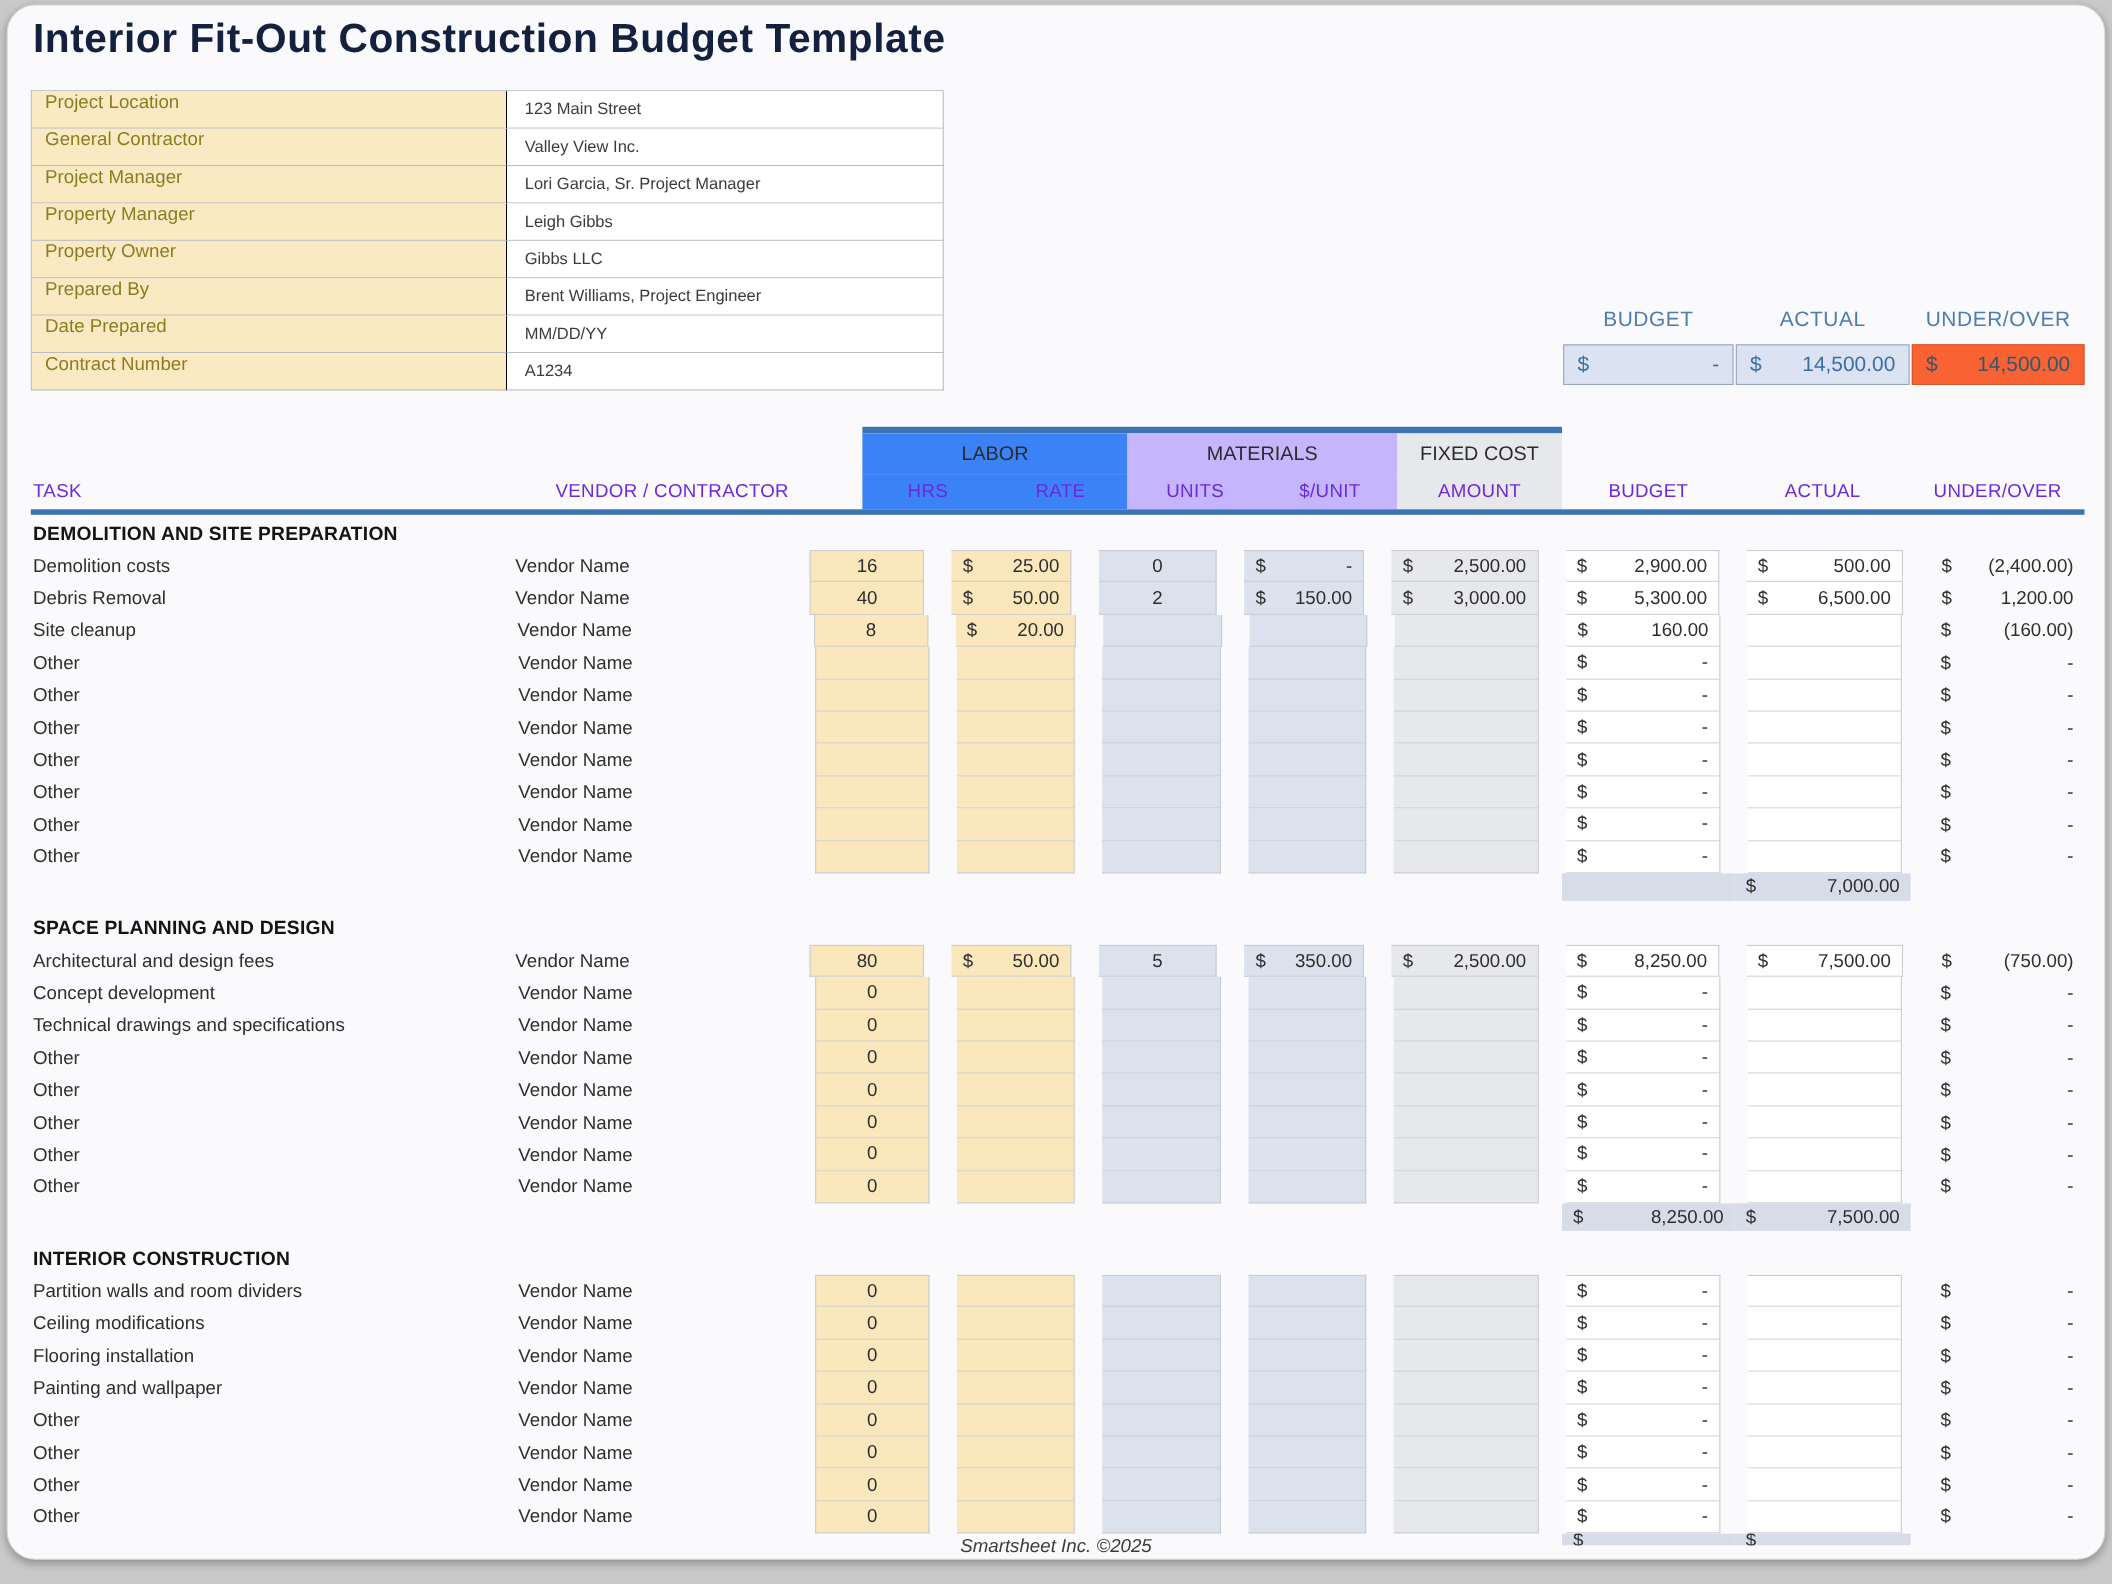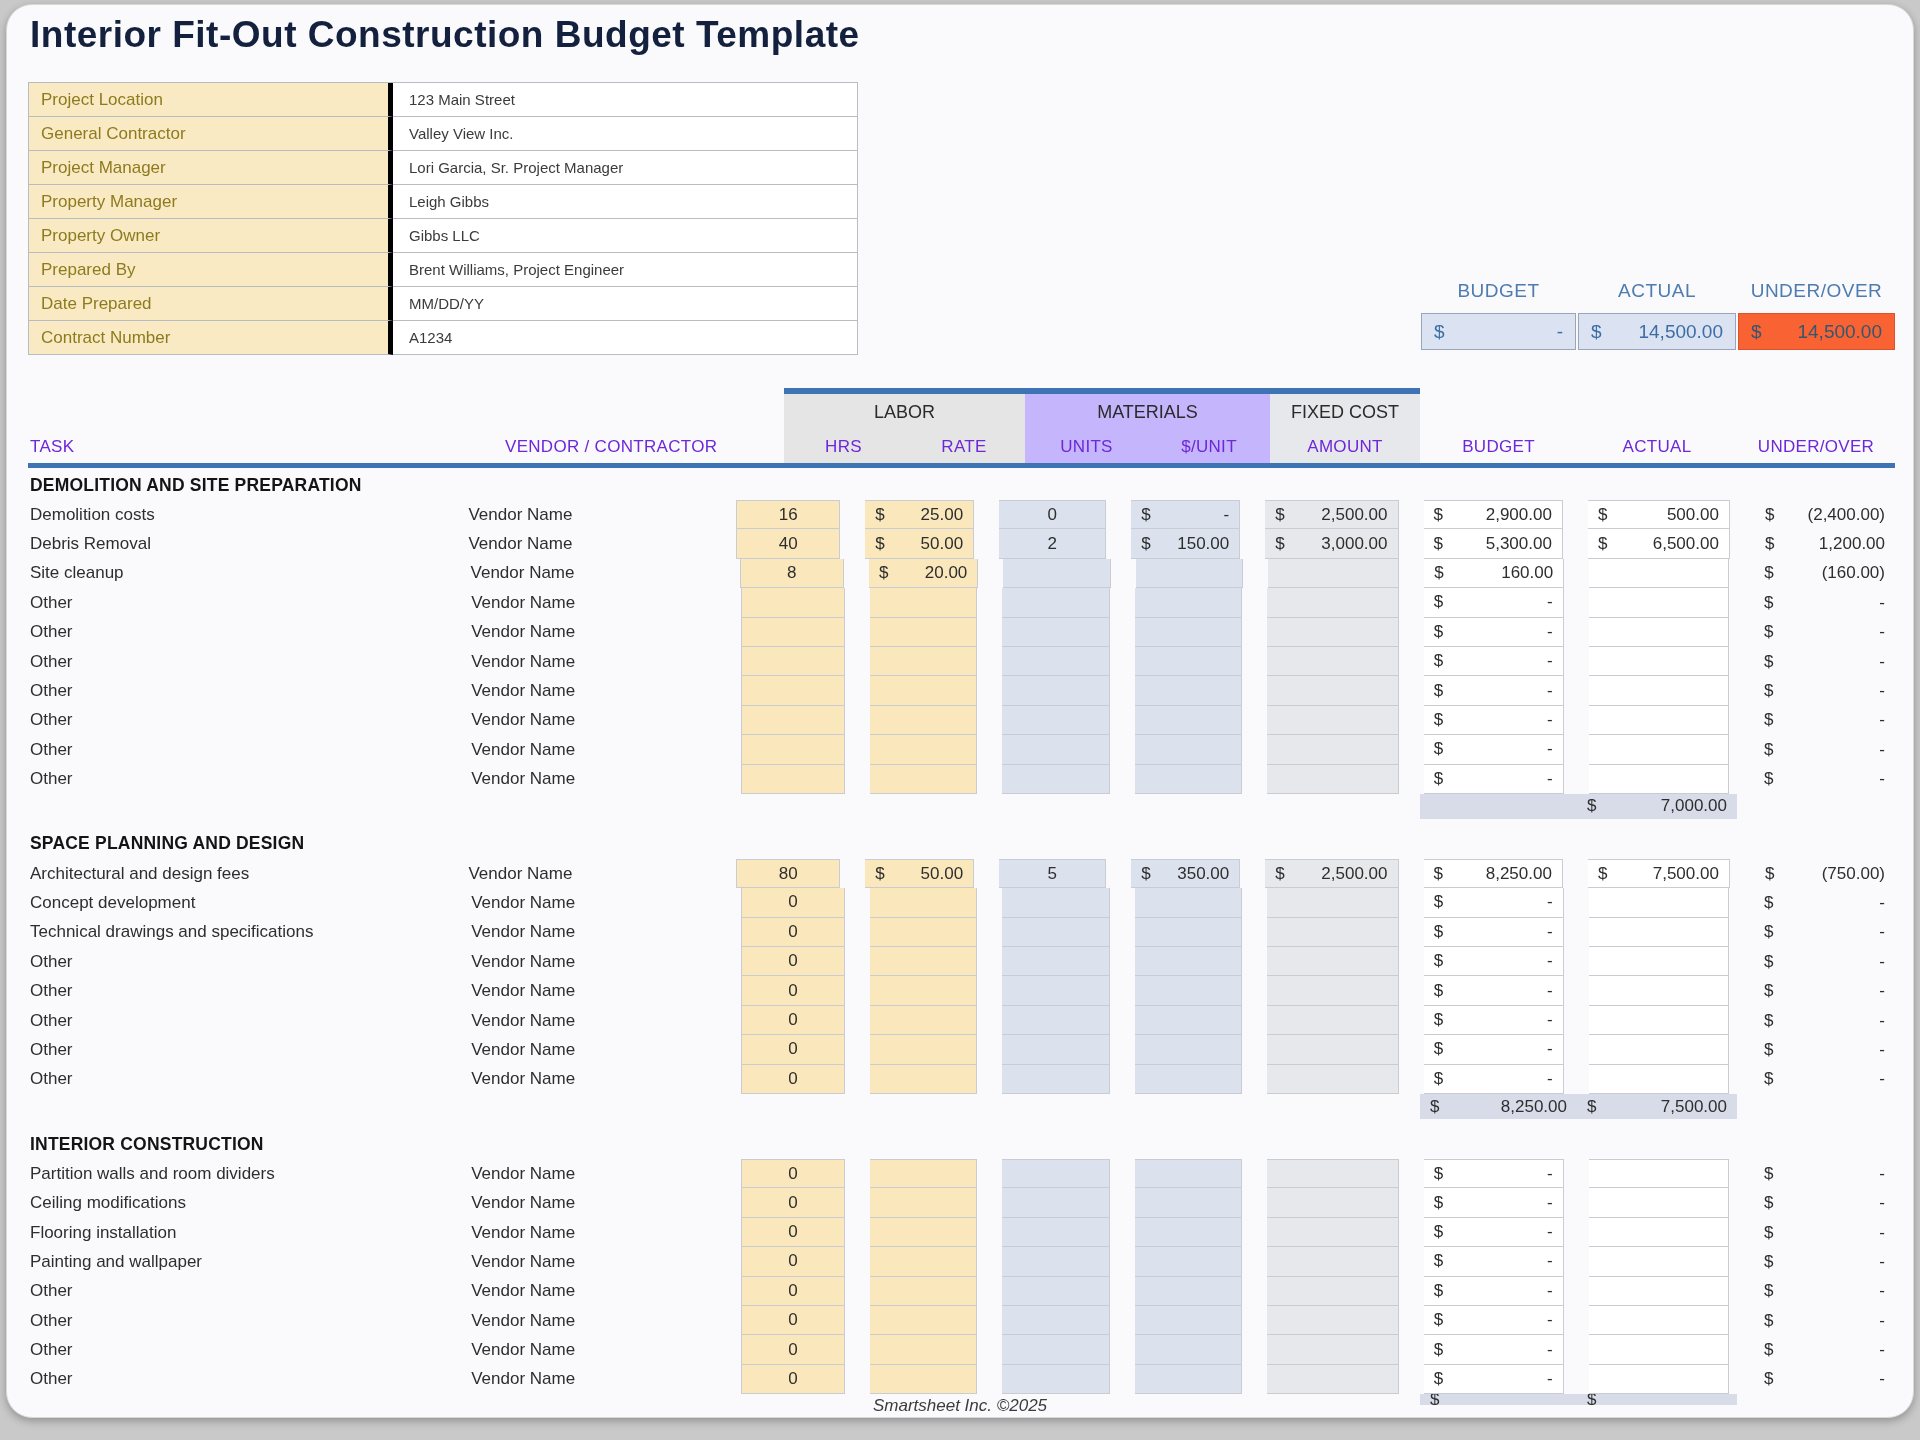--- a/index.html
+++ b/index.html
@@ -24,23 +24,23 @@
   .page-title {
     left:30px; top:14px;
     font-size:37px; font-weight:800; letter-spacing:.5px;
     color:#14213e;
   }
 
   
   .info-table { left:28px; top:82px; width:830px; border-top:1px solid #b9bdc3; border-left:1px solid #b9bdc3; }
   .info-row { display:flex; height:34px; }
   .info-label {
-    width:364px; background:#faeac3; color:#8d7b1f;
-    font-size:17px; display:flex; align-items:center; padding-left:12px;
-    border-right:5px solid #000000; border-bottom:1px solid #b9bdc3;
+    width:432px; background:#faeac3; color:#8d7b1f;
+    font-size:17px; display:flex; align-items:flex-start; padding-left:12px;
+    border-right:1px solid #000000; border-bottom:1px solid #b9bdc3;
   }
   .info-value {
     flex:1; background:#ffffff; color:#3b3b3b;
     font-size:15px; display:flex; align-items:center; padding-left:16px;
     border-right:1px solid #b9bdc3; border-bottom:1px solid #b9bdc3;
   }
 
   
   .sum-head {
     top:278px; height:26px; display:flex; align-items:center; justify-content:center;
@@ -53,21 +53,21 @@
   }
   .sum-cell.orange { background:#f96333; border-color:#d8552b; color:#35566f; }
 
   
   .grp-bar { left:784px; top:388px; width:636px; height:6px; background:#3e74b3; }
   .grp-cell {
     top:394px; height:37px; display:flex; align-items:center; justify-content:center;
     font-size:18px; color:#2b2b2b;
   }
   .colhead-bg { top:431px; height:32px; }
-  .bg-yellow { background:#e5e5e5; }
+  .bg-yellow { background:#3b82f6; }
   .bg-blue   { background:#c4b5fd; }
   .bg-grey   { background:#e7e8eb; }
   .col-label {
     top:431px; height:32px; display:flex; align-items:center;
     font-size:17px; color:#6d28d9; letter-spacing:.3px;
   }
   .col-label.center { justify-content:center; }
   .thick-line { left:28px; top:463px; width:1867px; height:5px; background:#3e74b3; }
 
   

